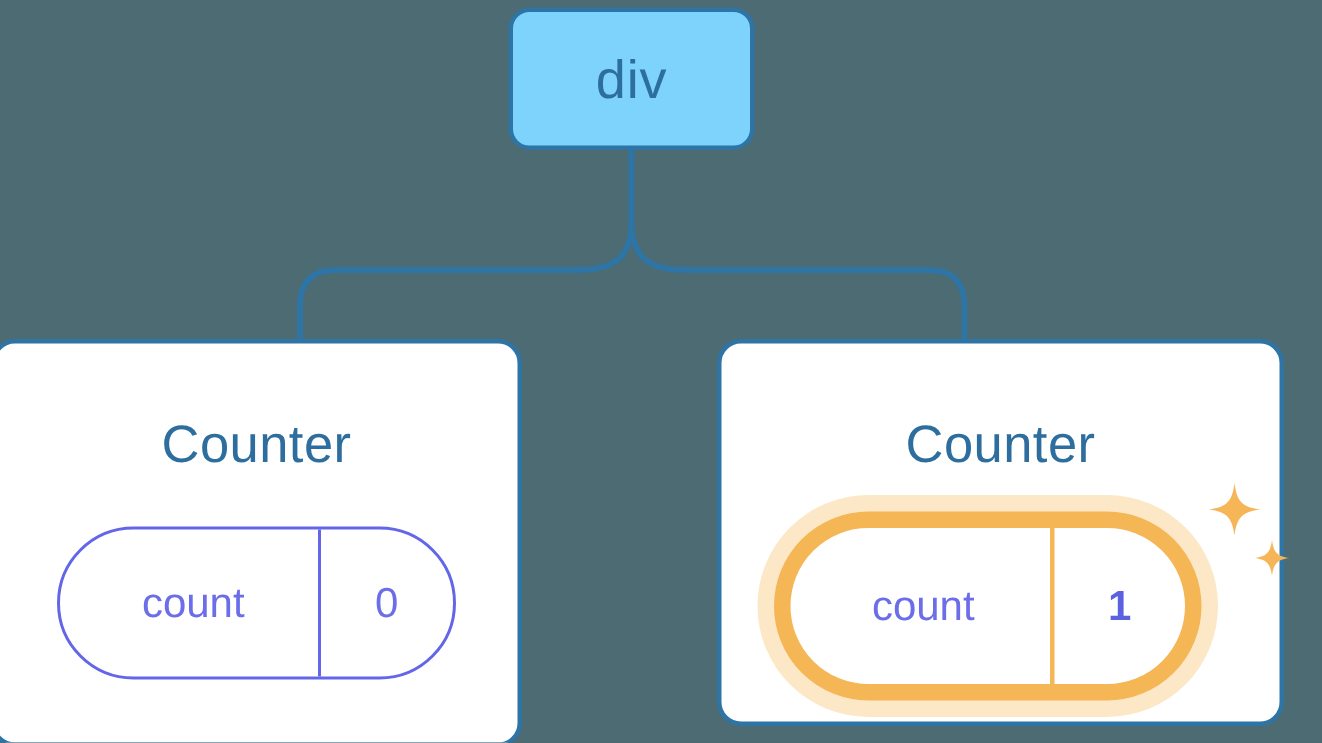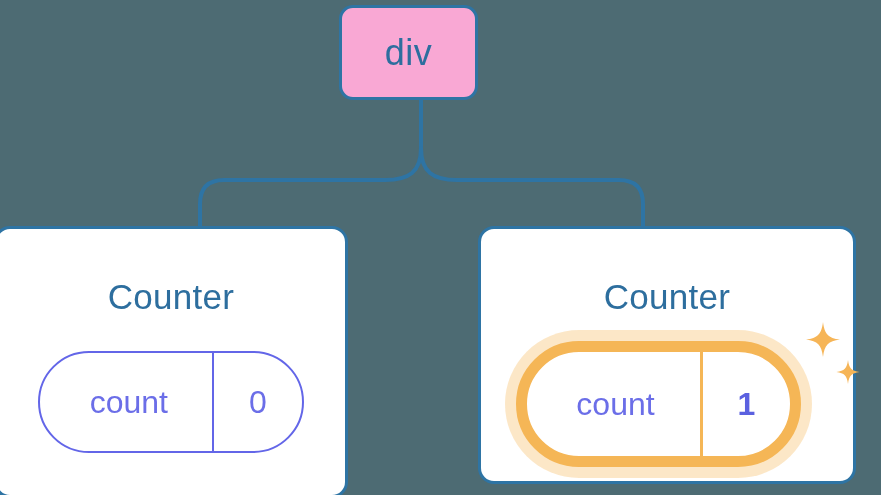--- a/index.html
+++ b/index.html
@@ -28,23 +28,23 @@
     width: 881px;
     height: 495px;
     z-index: 1;
   }
 
   
   .node-root {
     position: absolute;
     left: 339px;
     top: 5px;
-    width: 139px;
+    width: 164px;
     height: 95px;
-    background: #f9a8d4;
+    background: #7dd3fc;
     border: 3px solid #2e74a4;
     border-radius: 14px;
     box-sizing: border-box;
     z-index: 3;
     display: flex;
     align-items: center;
     justify-content: center;
   }
   .node-root-label {
     font-size: 36px;
@@ -91,21 +91,21 @@
     position: absolute;
     display: flex;
     align-items: stretch;
     box-sizing: border-box;
     background: #ffffff;
   }
   .pill-key, .pill-val {
     display: flex;
     align-items: center;
     justify-content: center;
-    font-size: 32px;
+    font-size: 28px;
     box-sizing: border-box;
     text-align: right;
   }
 
   
   .pill-plain {
     left: 41px;
     top: 122px;
     width: 266px;
     height: 102px;

